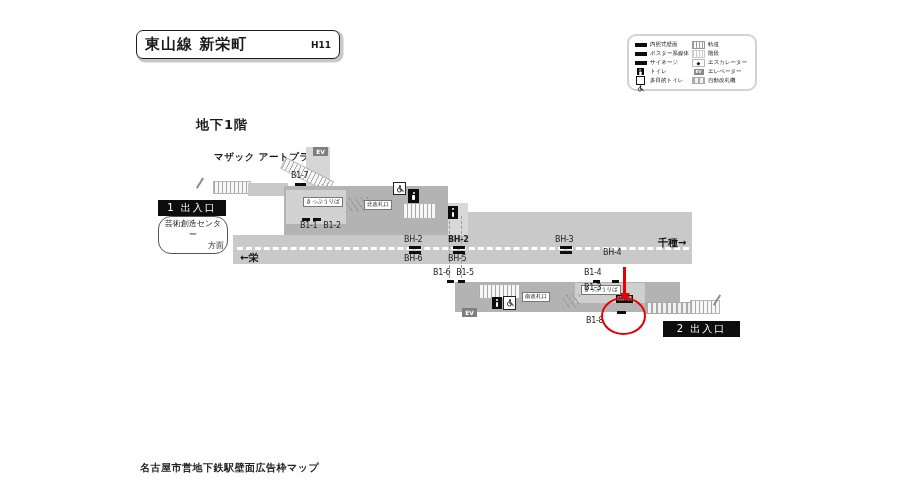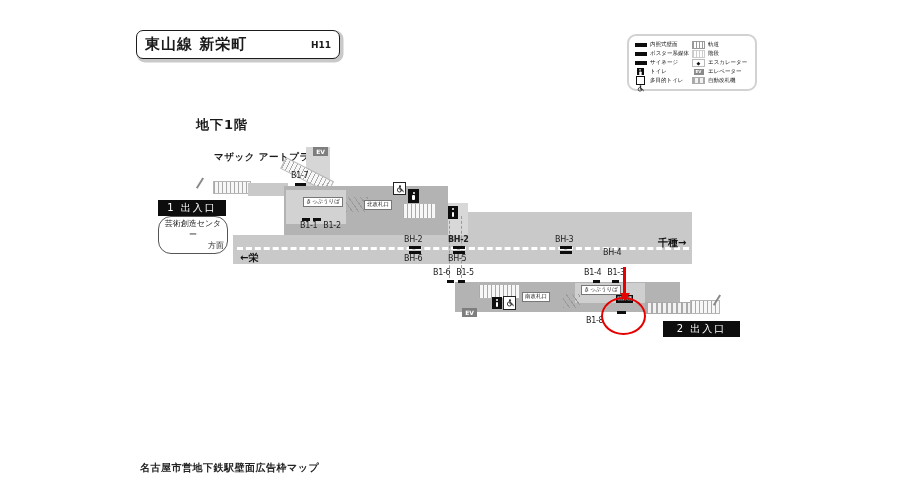--- a/index.html
+++ b/index.html
@@ -245,21 +245,21 @@
   <div class="frame-bar" style="left:560px;top:251px;width:12px;"></div>
   <div class="frame-label" style="left:555px;top:248px;padding-left:48px;">BH-4</div>
 
   <div class="frame-label pair" style="left:433px;top:268px;">
     <span>B1-6</span>
       <span>B1-5</span>
   </div>
   <div class="frame-bar" style="left:447px;top:280px;width:7px;"></div>
   <div class="frame-bar" style="left:458px;top:280px;width:7px;"></div>
 
-  <div class="frame-label pair" style="left:584px;top:268px;">
+  <div class="frame-label pair" style="left:584px;top:268px;flex-direction:column;">
     <span>B1-4</span>
       <span>B1-3</span>
   </div>
   <div class="frame-bar" style="left:593px;top:280px;width:7px;"></div>
   <div class="frame-bar" style="left:612px;top:280px;width:7px;"></div>
 
   <div class="frame-bar" style="left:617px;top:311px;width:9px;"></div>
   <div class="frame-label" style="left:586px;top:316px;">B1-8</div>
 
   <div class="red-line" style="left:623px;top:267px;height:27px;"></div>

